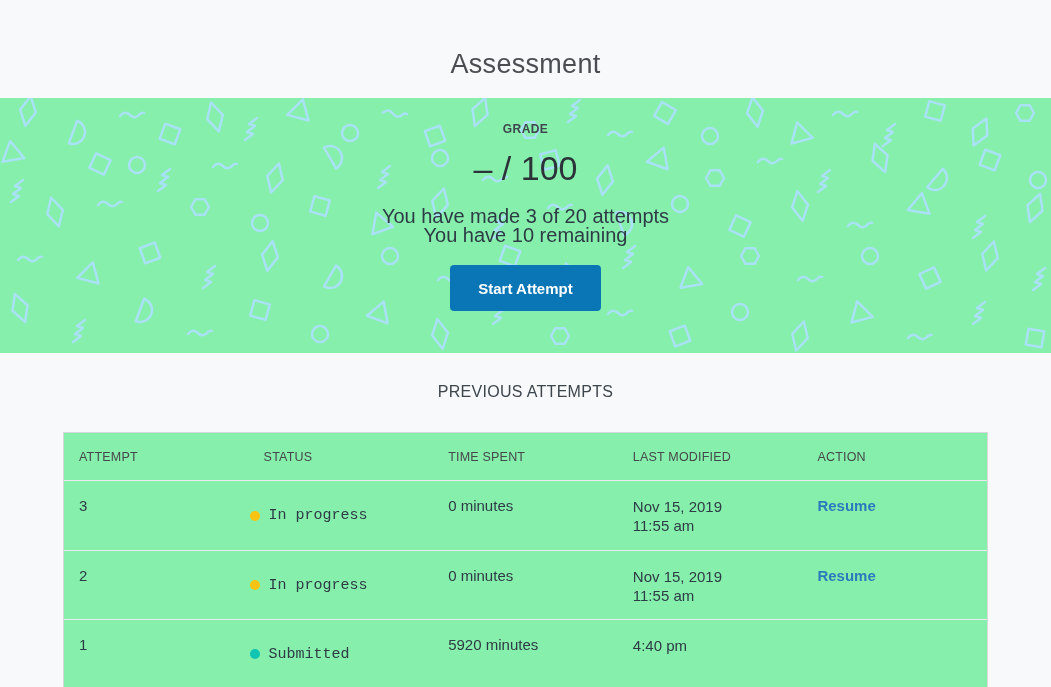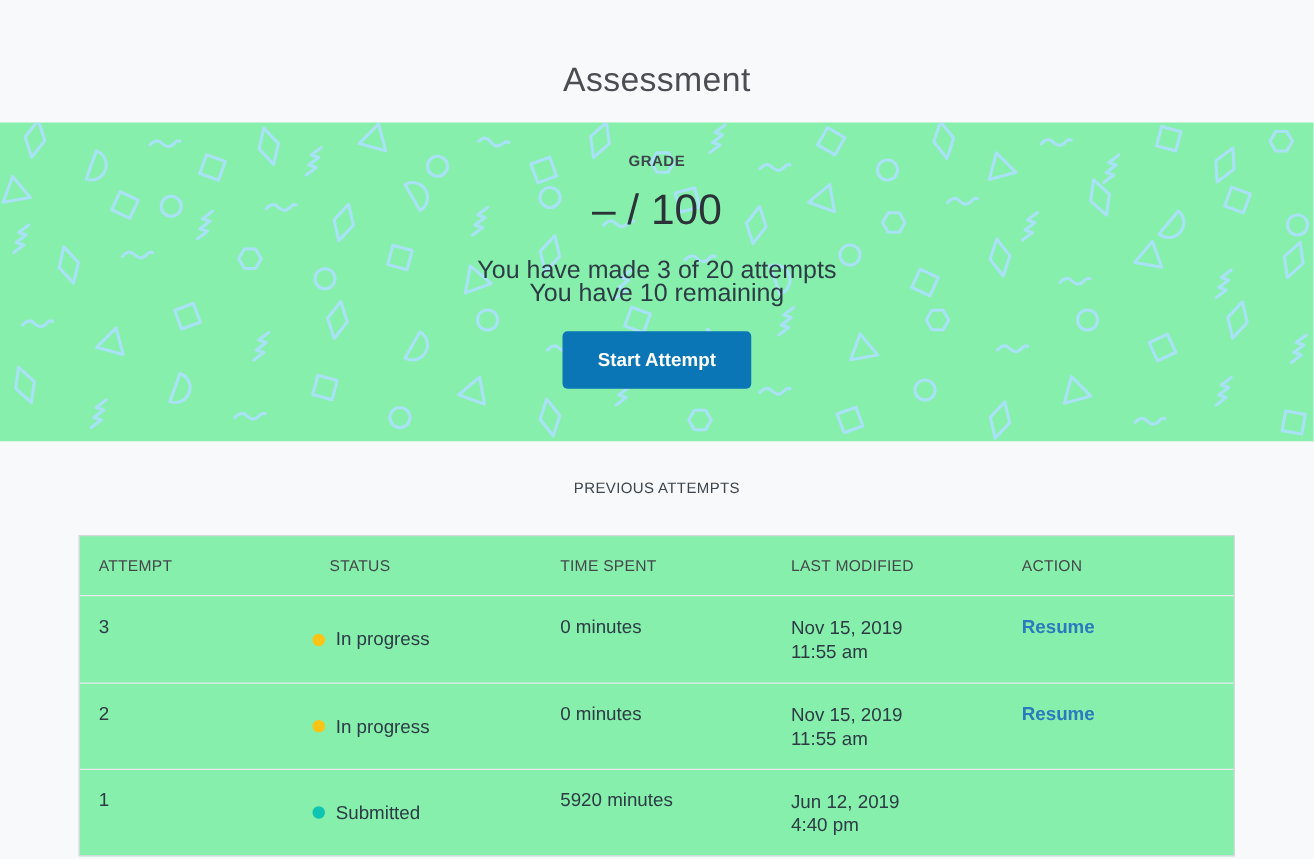--- a/index.html
+++ b/index.html
@@ -42,21 +42,21 @@
   .start-btn {
     margin-top: 21px; height: 46px; padding: 0 28px;
     background: #0A76B6; color: #FFFFFF;
     font-family: inherit; font-size: 15px; font-weight: 700;
     border: none; border-radius: 4px; cursor: pointer;
   }
 
   
   .section-label {
     margin-top: 30px; text-align: center;
-    font-size: 12px; font-weight: 500; color: #3E464D; letter-spacing: .3px;
+    font-size: 16px; font-weight: 500; color: #3E464D; letter-spacing: .3px;
   }
   .attempts-table {
     margin: 31px 63px 0;
     background: #86efac;
     border: 1px solid #D4D8DA;
   }
   .thead {
     display: grid; grid-template-columns: repeat(5, 1fr);
     height: 48px; align-items: center;
     border-bottom: 1px solid #E8EAEC;
@@ -67,20 +67,21 @@
   }
   .trow {
     display: grid; grid-template-columns: repeat(5, 1fr);
     height: 69px;
   }
   .trow + .trow { border-top: 1px solid #E8EAEC; }
   .cell { padding: 16px 0 0 15px; font-size: 15px; color: #2D3B45; }
   .cell.status {
     display: flex; align-items: center; gap: 9px;
     padding: 0 0 0 1px;
+    font-family: Liberation Mono, monospace;
   }
   .dot { width: 10px; height: 10px; border-radius: 50%; flex: 0 0 auto; }
   .cell.dates div { line-height: 19px; }
   .resume {
     color: #2B7ABD; font-size: 15px; font-weight: 700;
     text-decoration: none; cursor: pointer;
   }
 </style>
 </head>
 <body>
@@ -255,18 +256,17 @@
   </div>
 
   <div class="trow">
     <div class="cell">1</div>
     <div class="cell status">
       <span class="dot" style="background-color: rgb(15, 196, 176);"></span>
       <span>Submitted</span>
     </div>
     <div class="cell">5920 minutes</div>
     <div class="cell dates">
-      <div>Jun 12, 2019</div>
       <div>4:40 pm</div>
     </div>
     <div class="cell"></div>
   </div>
 </div>
 
 </body></html>

